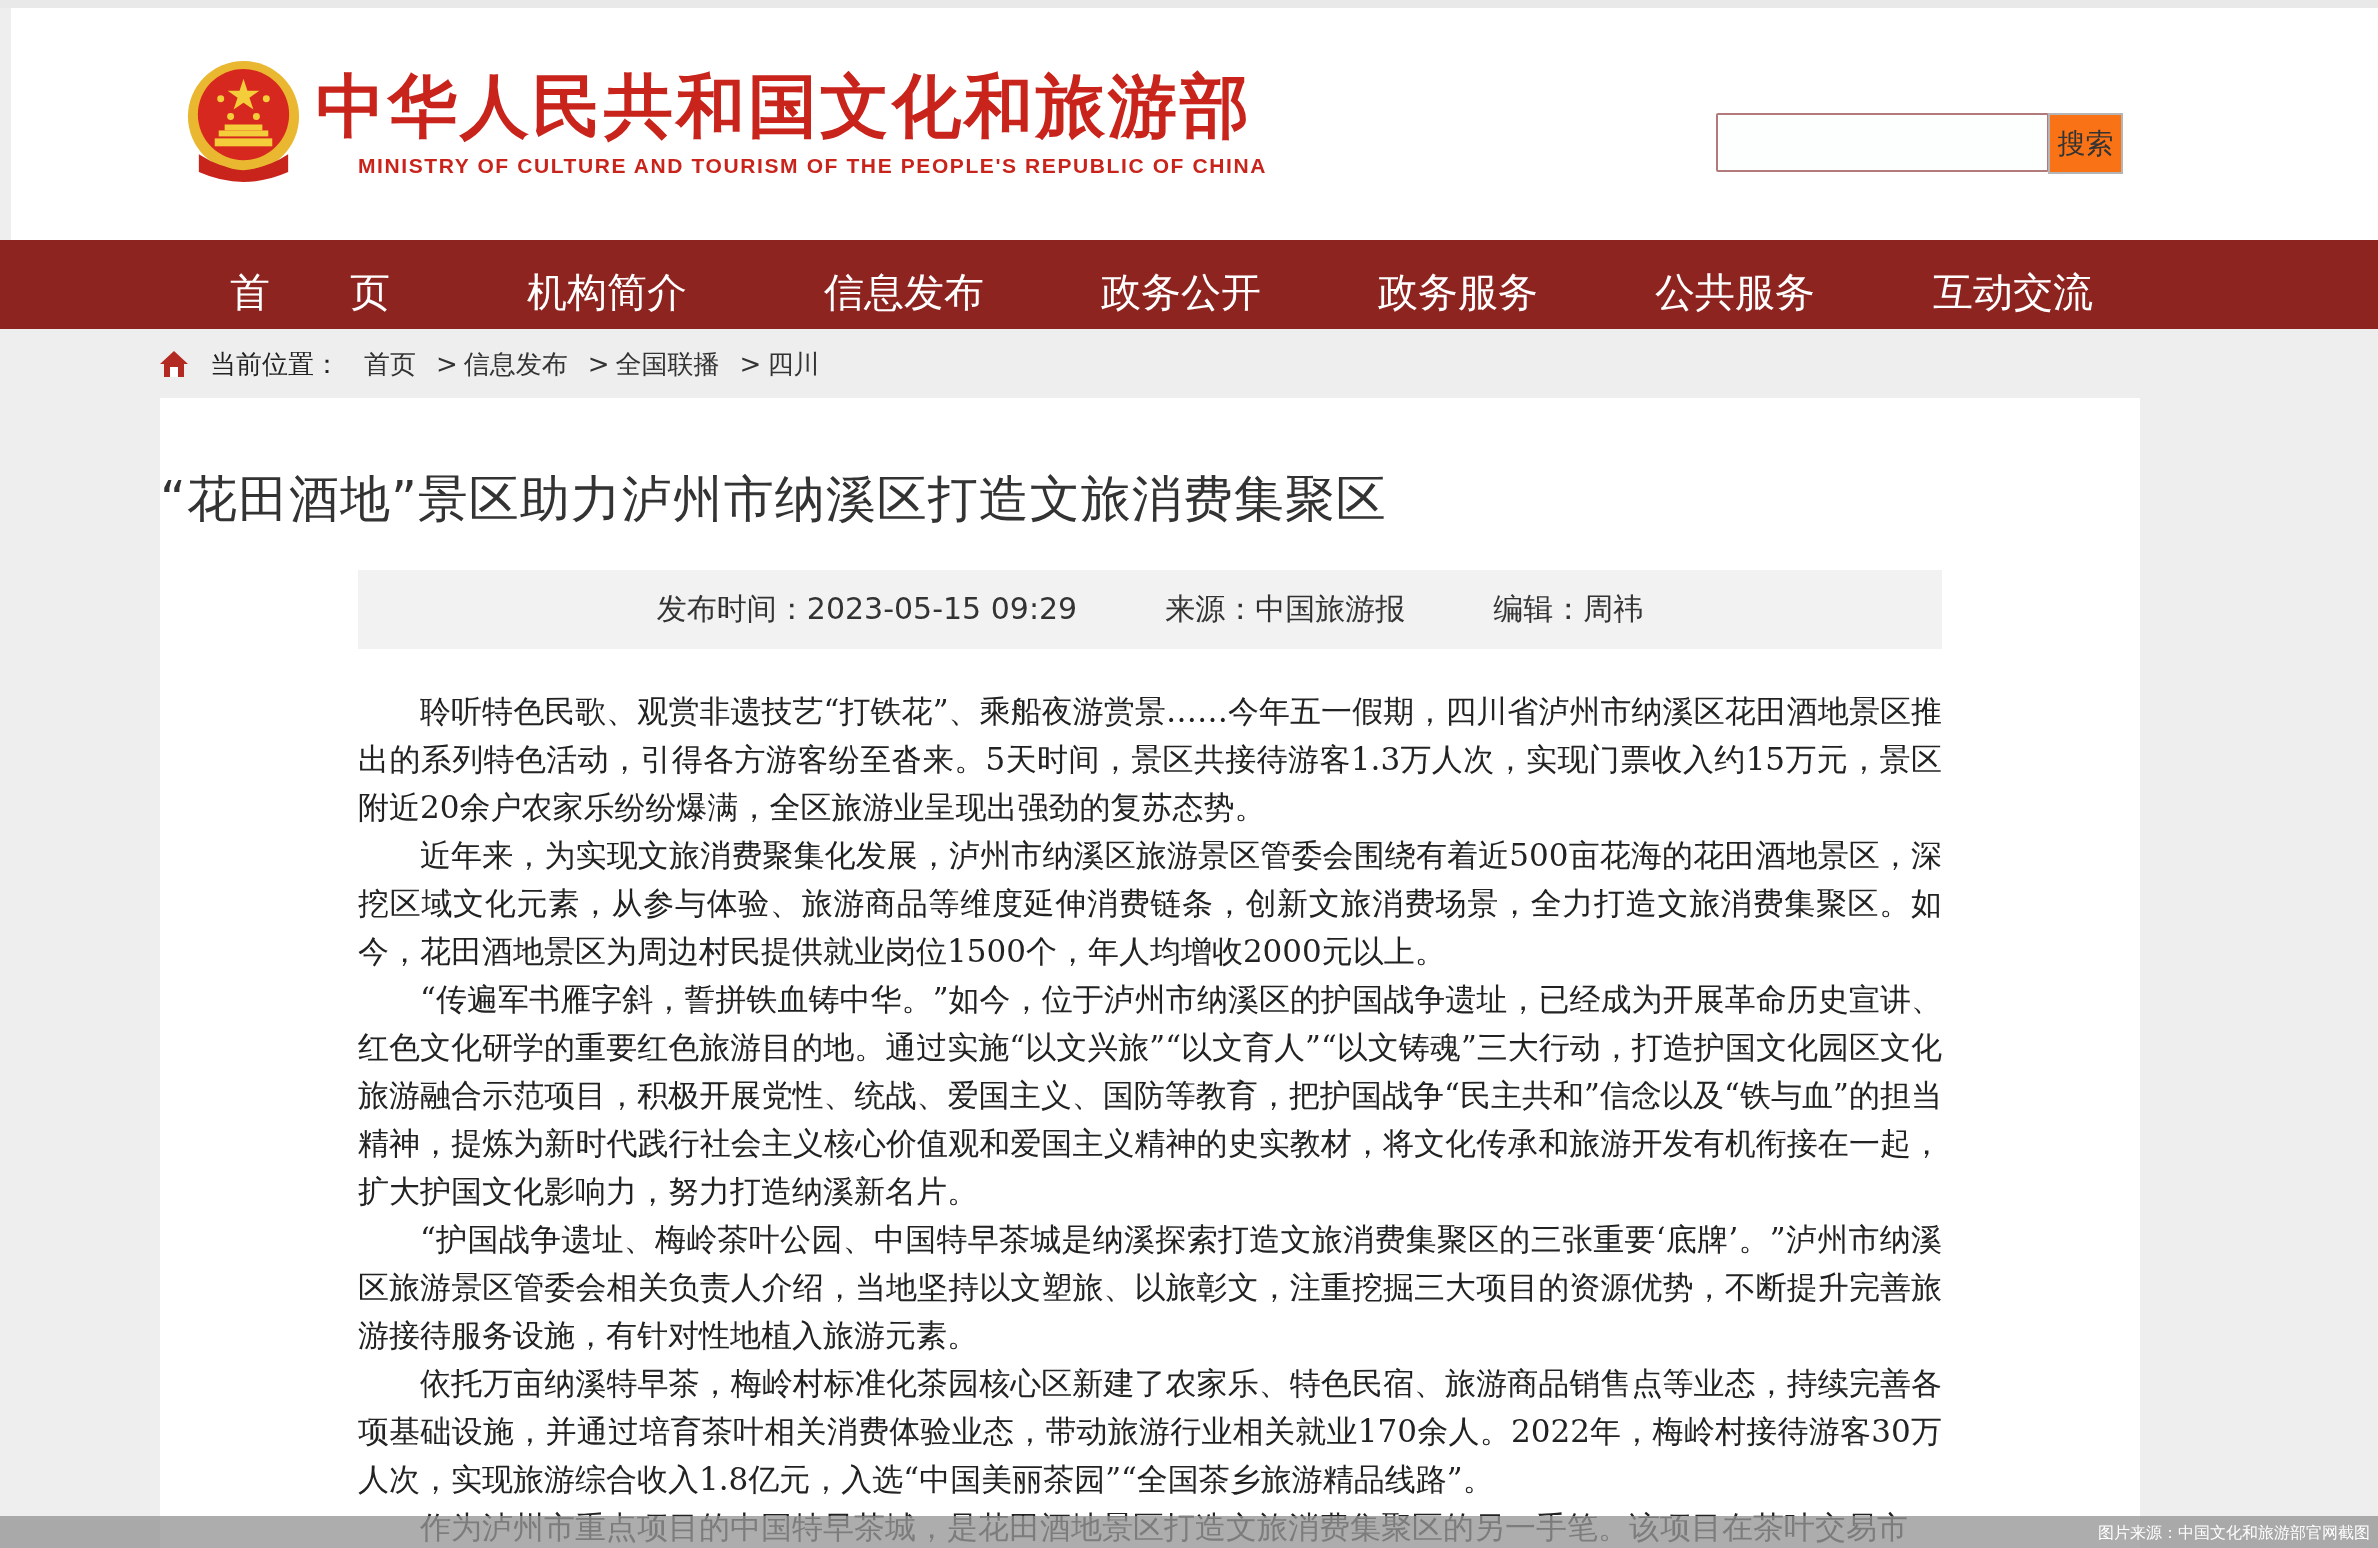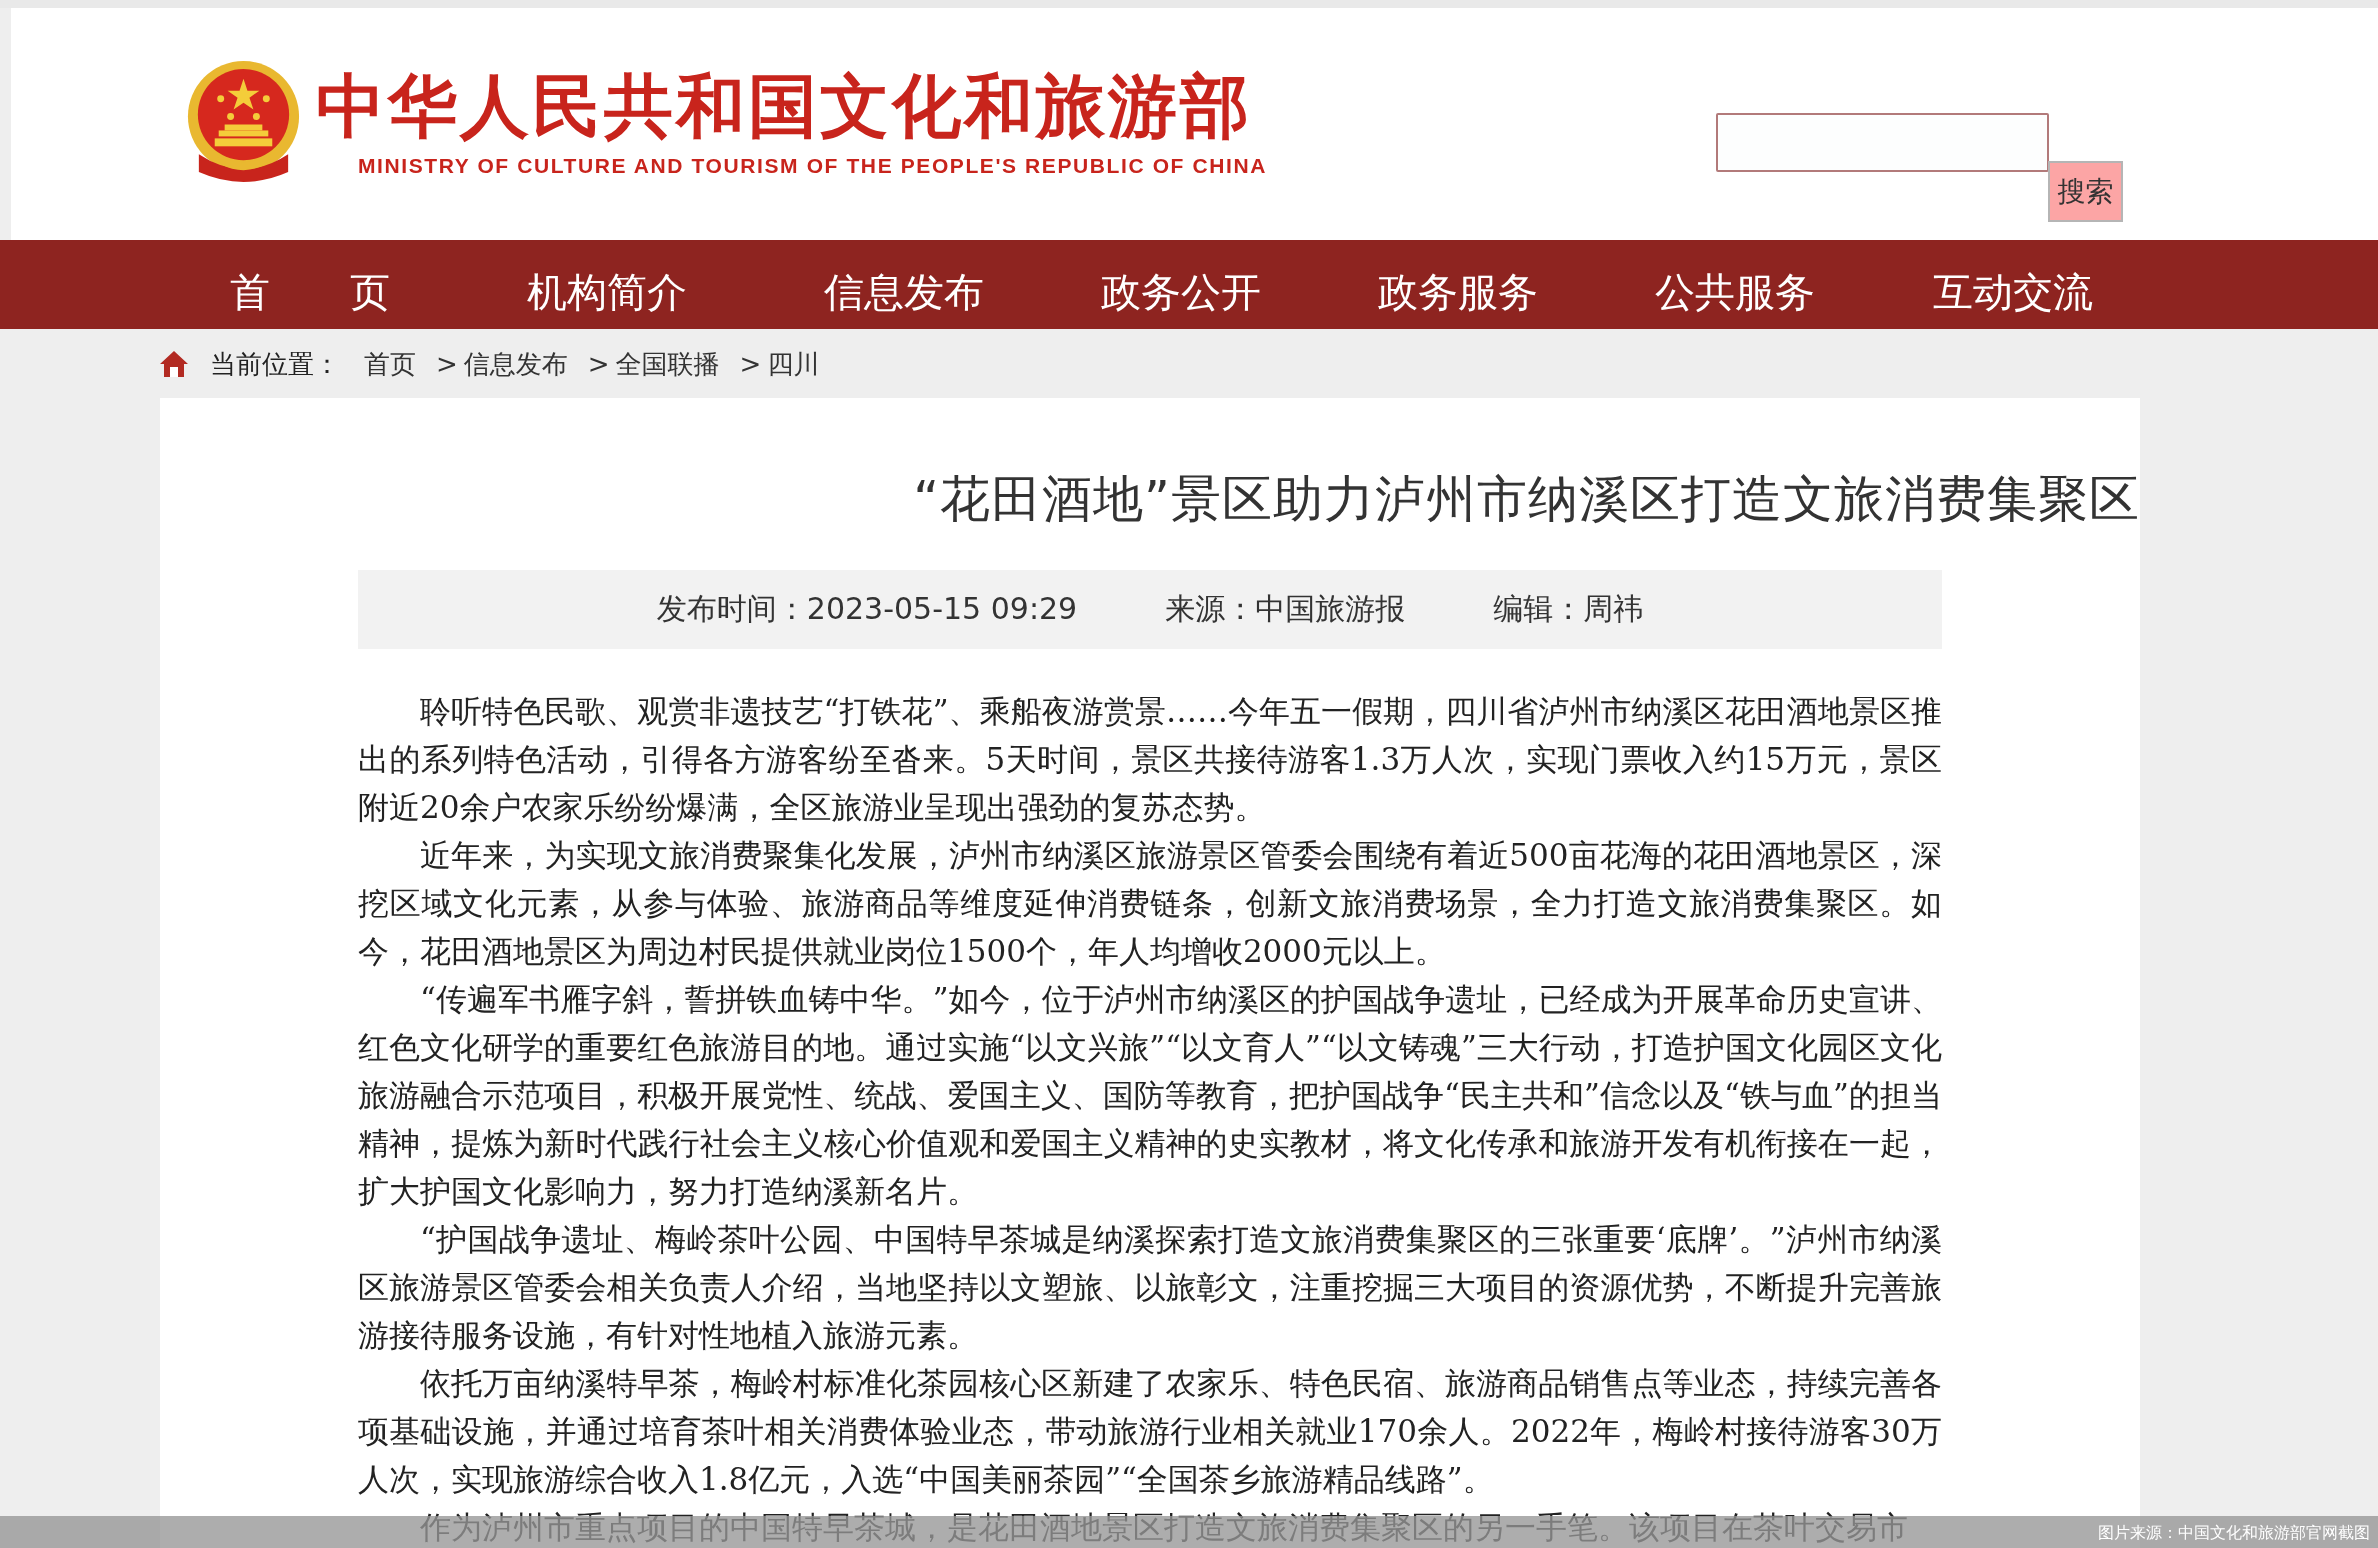--- a/index.html
+++ b/index.html
@@ -19,36 +19,36 @@
   .logo-en {
     position:absolute; left:137px; top:95px; font-size:21px; font-weight:bold;
     color:#c8241c; letter-spacing:1.6px; white-space:nowrap; font-family:"Liberation Sans", sans-serif;margin-left:40px;
   }
   .search-input {
     position:absolute; left:1705px; top:105px; width:329px; height:55px;
     border:2px solid #b27a7a; border-radius:2px; background:#fdfefe; box-sizing:content-box; padding:0; outline:none;
   }
   .search-btn {
     position:absolute; left:2037px; top:105px; width:71px; height:57px;
-    border:2px solid #b5b5b5; background:#fca5a5; color:#333; font-size:28px;
-    display:flex; align-items:center; justify-content:center; cursor:pointer;margin-top:48px;
+    border:2px solid #b5b5b5; background:#f97316; color:#333; font-size:28px;
+    display:flex; align-items:center; justify-content:center; cursor:pointer;
   }
   .nav { position:absolute; left:0; top:240px; width:2378px; height:89px; background:#8e2420; }
   .nav-item {
     position:absolute; top:8px; height:115px; line-height:89px; color:#ffffff; font-size:40px;
     white-space:nowrap; cursor:pointer;
   }
   .crumbs { position:absolute; left:158px; top:343px; height:42px; display:flex; align-items:center; font-size:26px; color:#222; }
   .crumbs .home-icon { width:32px; height:30px; margin-right:20px; }
   .crumbs .label { margin-right:24px; }
   .crumbs .link { color:#333; cursor:pointer; }
   .crumbs .sep { color:#333; margin:0 6px 0 20px; }
   .card { position:absolute; left:160px; top:398px; width:1980px; height:1150px; background:#ffffff; }
   .title {
-    position:absolute; left:0; top:67px; width:1980px; text-align:right;
+    position:absolute; left:0; top:67px; width:1980px; text-align:left;
     font-size:50px; color:#333; line-height:69px; letter-spacing:1px;
   }
   .meta {
     position:absolute; left:198px; top:172px; width:1584px; height:79px; background:#f2f2f2;
     display:flex; align-items:center; justify-content:center; font-size:30px; color:#333;
   }
   .meta .item { margin:0 44px; white-space:nowrap; }
   .body {
     position:absolute; left:198px; top:289px; width:1584px;
     font-family:"DejaVu Serif", "Liberation Serif", serif; font-size:31px; line-height:48px;

